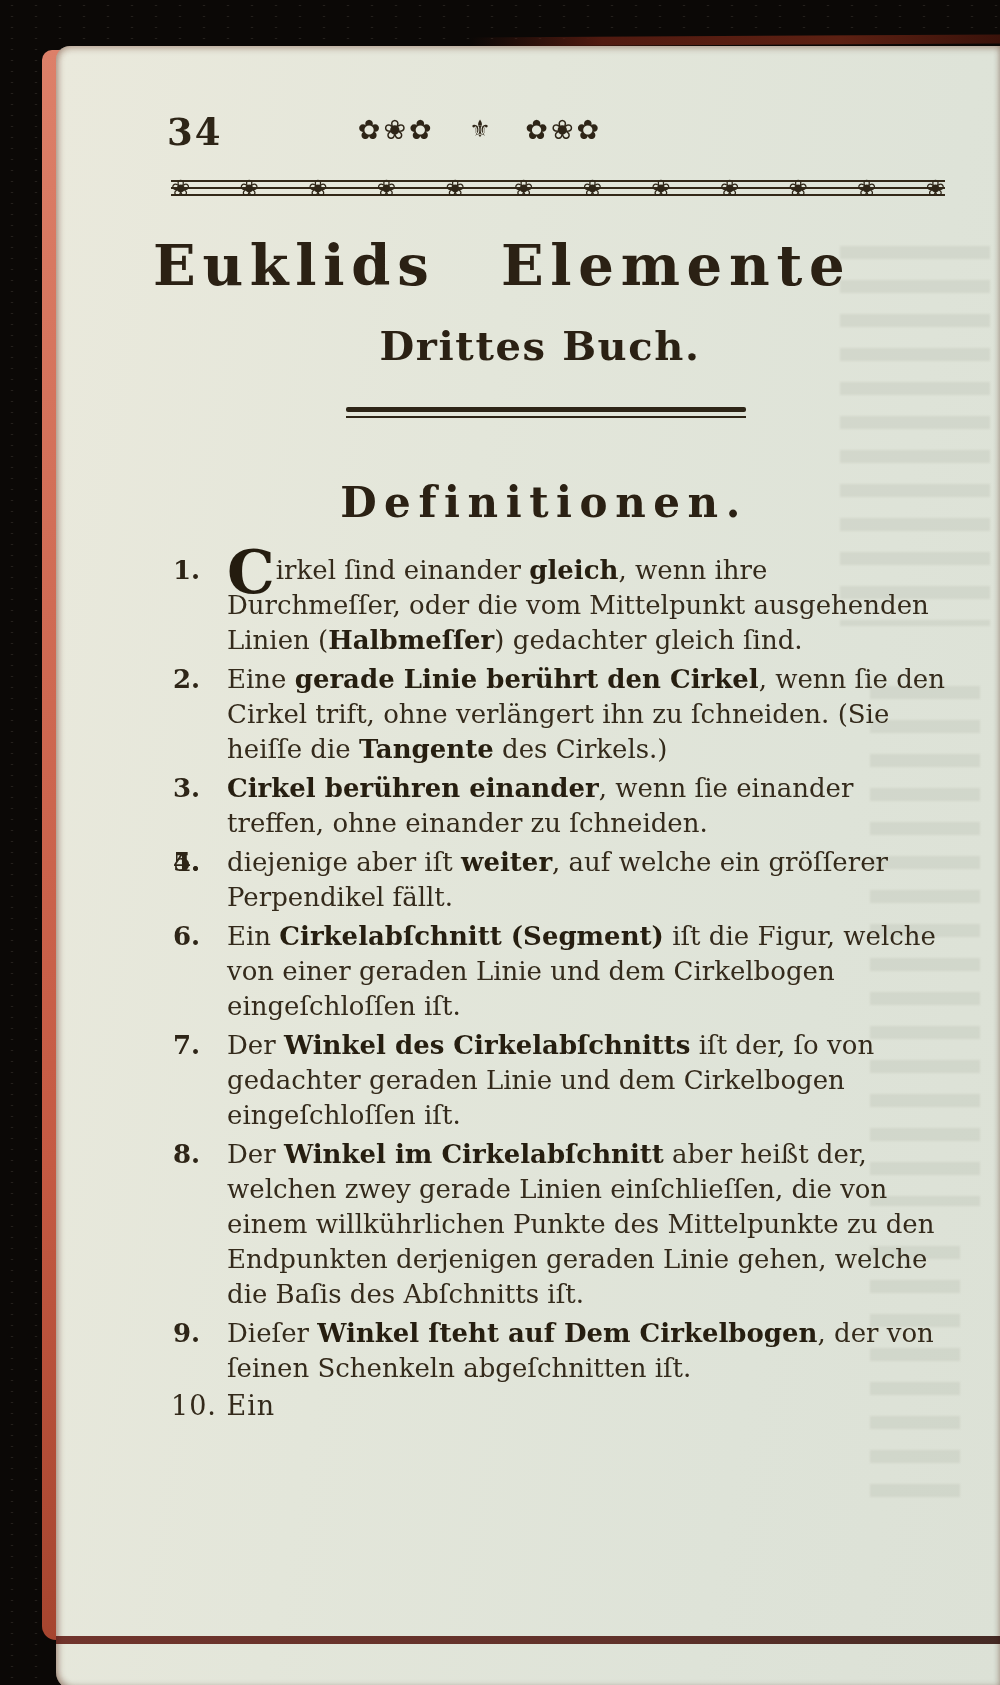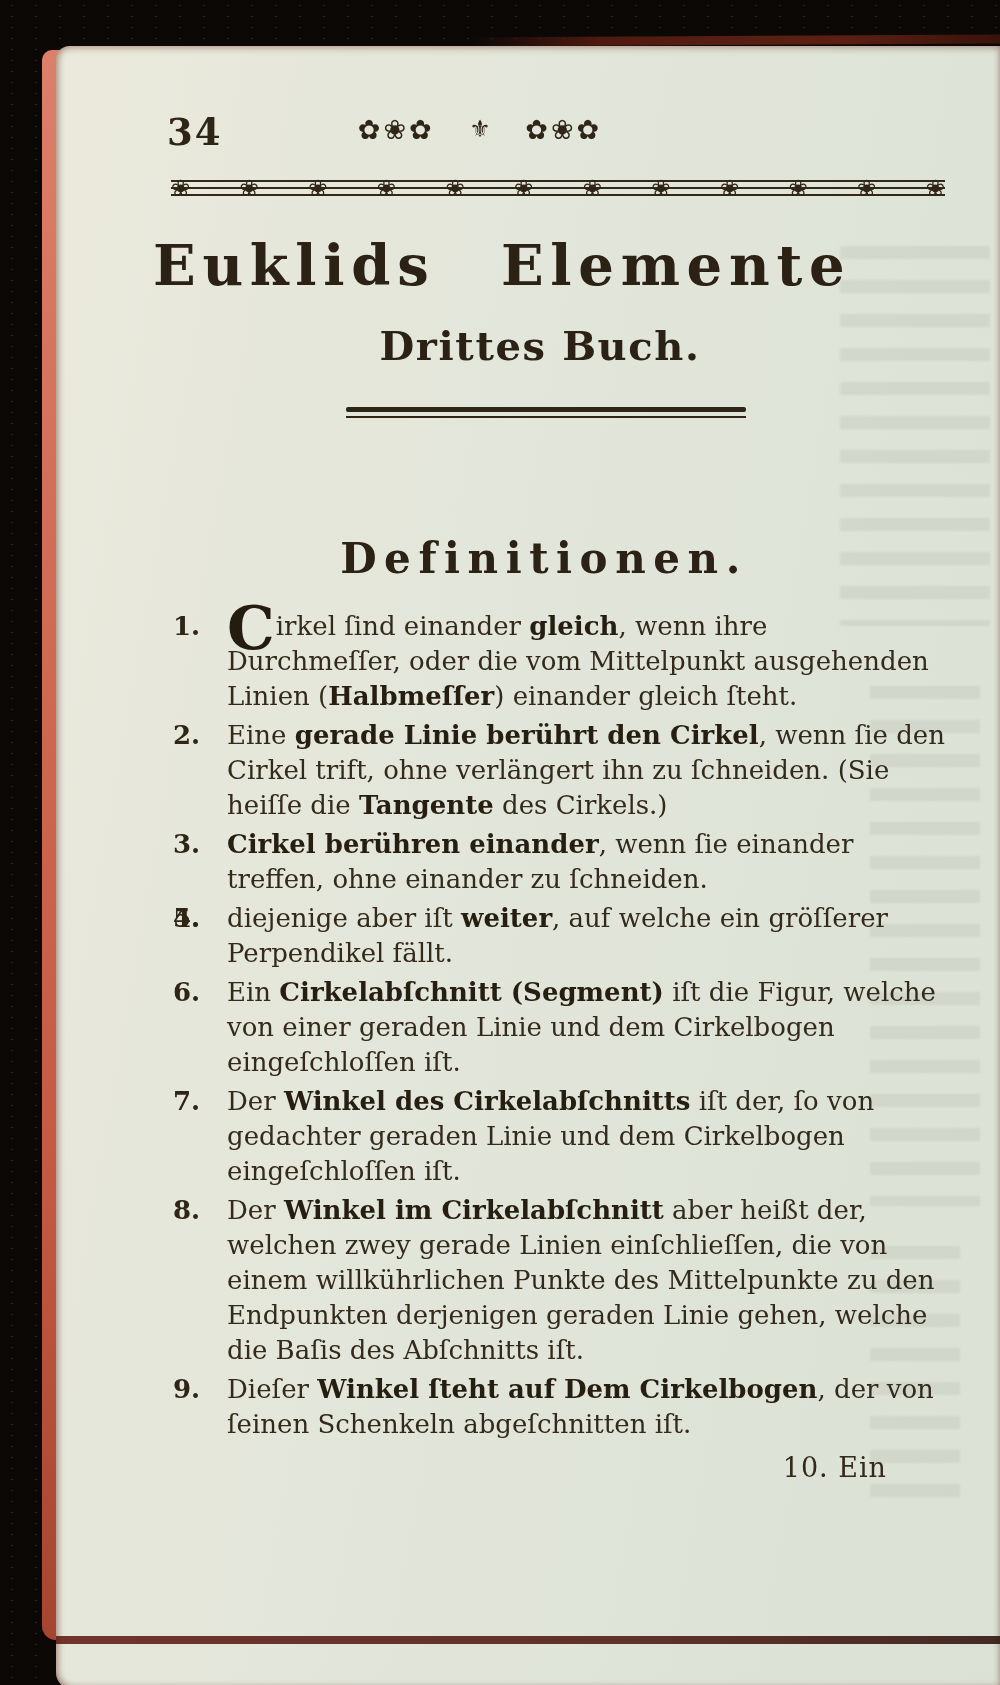--- a/index.html
+++ b/index.html
@@ -90,36 +90,36 @@
     margin-top:24px;text-align:center;
     font-size:40px;font-weight:bold;color:#2b2114;
     letter-spacing:0.04em;
     transform:translateX(-18px);
   }
   .double-rule{width:400px;margin:38px auto 0 auto;transform:translateX(-12px);}
   .double-rule .thick{height:5px;background:#2e2517;border-radius:2px;}
   .double-rule .thin{height:2px;background:#2e2517;margin-top:4px;}
 
   .section-heading{
-    margin-top:116px;text-align:center;
+    margin-top:60px;text-align:center;
     font-size:42px;font-weight:bold;color:#2b2114;
     letter-spacing:0.18em;
     transform:translateX(-14px);
   }
 
   .defs{margin-top:26px;font-size:26px;line-height:35px;color:#342a1b;}
   .def-item{position:relative;padding-left:56px;margin-bottom:4px;}
   .def-num{position:absolute;left:2px;top:0;font-weight:bold;color:#2e2517;}
   .def-text .em{font-weight:bold;color:#261e10;}
   .def-text .dropcap{
     font-weight:bold;font-size:60px;line-height:30px;
     vertical-align:-14px;margin-right:1px;color:#241c0f;
   }
   .catchword{
-    text-align:right;font-size:27px;margin-top:10px;padding-right:58px;
+    text-align:left;font-size:27px;margin-top:4px;padding-right:58px;
     color:#342a1b;letter-spacing:1px;
   }
 </style>
 </head>
 <body>
 
 <div class="scanbed"></div>
 <div class="board-streak"></div>
 <div class="fore-edge"></div>
 
@@ -160,21 +160,21 @@
     <div class="book-subtitle">Drittes Buch.</div>
 
     <div class="double-rule">
       <div class="thick"></div>
       <div class="thin"></div>
     </div>
 
     <div class="section-heading">Definitionen.</div>
 
     <div class="defs">
-        <div class="def-item"><span class="def-num">1.</span><span class="def-text"><span class="dropcap">C</span><span>irkel ſind einander </span><span class="em">gleich</span><span>, wenn ihre Durchmeſſer, oder die vom Mittelpunkt ausgehenden Linien (</span><span class="em">Halbmeſſer</span><span>) einander gleich ſteht.</span></span></div>
+        <div class="def-item"><span class="def-num">1.</span><span class="def-text"><span class="dropcap">C</span><span>irkel ſind einander </span><span class="em">gleich</span><span>, wenn ihre Durchmeſſer, oder die vom Mittelpunkt ausgehenden Linien (</span><span class="em">Halbmeſſer</span><span>) gedachter gleich ſind.</span></span></div>
         <div class="def-item"><span class="def-num">2.</span><span class="def-text"><span>Eine </span><span class="em">gerade Linie berührt den Cirkel</span><span>, wenn ſie den Cirkel trift, ohne verlängert ihn zu ſchneiden. (Sie heiſſe die </span><span class="em">Tangente</span><span> des Cirkels.)</span></span></div>
         <div class="def-item"><span class="def-num">3.</span><span class="def-text"><span class="em">Cirkel berühren einander</span><span>, wenn ſie einander treffen, ohne einander zu ſchneiden.</span></span></div>
         <div class="def-item"><span class="def-num">4.</span></div>
         <div class="def-item"><span class="def-num">5.</span><span class="def-text"><span>diejenige aber iſt </span><span class="em">weiter</span><span>, auf welche ein gröſſerer Perpendikel fällt.</span></span></div>
         <div class="def-item"><span class="def-num">6.</span><span class="def-text"><span>Ein </span><span class="em">Cirkelabſchnitt (Segment)</span><span> iſt die Figur, welche von einer geraden Linie und dem Cirkelbogen eingeſchloſſen iſt.</span></span></div>
         <div class="def-item"><span class="def-num">7.</span><span class="def-text"><span>Der </span><span class="em">Winkel des Cirkelabſchnitts</span><span> iſt der, ſo von gedachter geraden Linie und dem Cirkelbogen eingeſchloſſen iſt.</span></span></div>
         <div class="def-item"><span class="def-num">8.</span><span class="def-text"><span>Der </span><span class="em">Winkel im Cirkelabſchnitt</span><span> aber heißt der, welchen zwey gerade Linien einſchlieſſen, die von einem willkührlichen Punkte des Mittelpunkte zu den Endpunkten derjenigen geraden Linie gehen, welche die Baſis des Abſchnitts iſt.</span></span></div>
         <div class="def-item"><span class="def-num">9.</span><span class="def-text"><span>Dieſer </span><span class="em">Winkel ſteht auf Dem Cirkelbogen</span><span>, der von ſeinen Schenkeln abgeſchnitten iſt.</span></span></div>
       </div>
 

